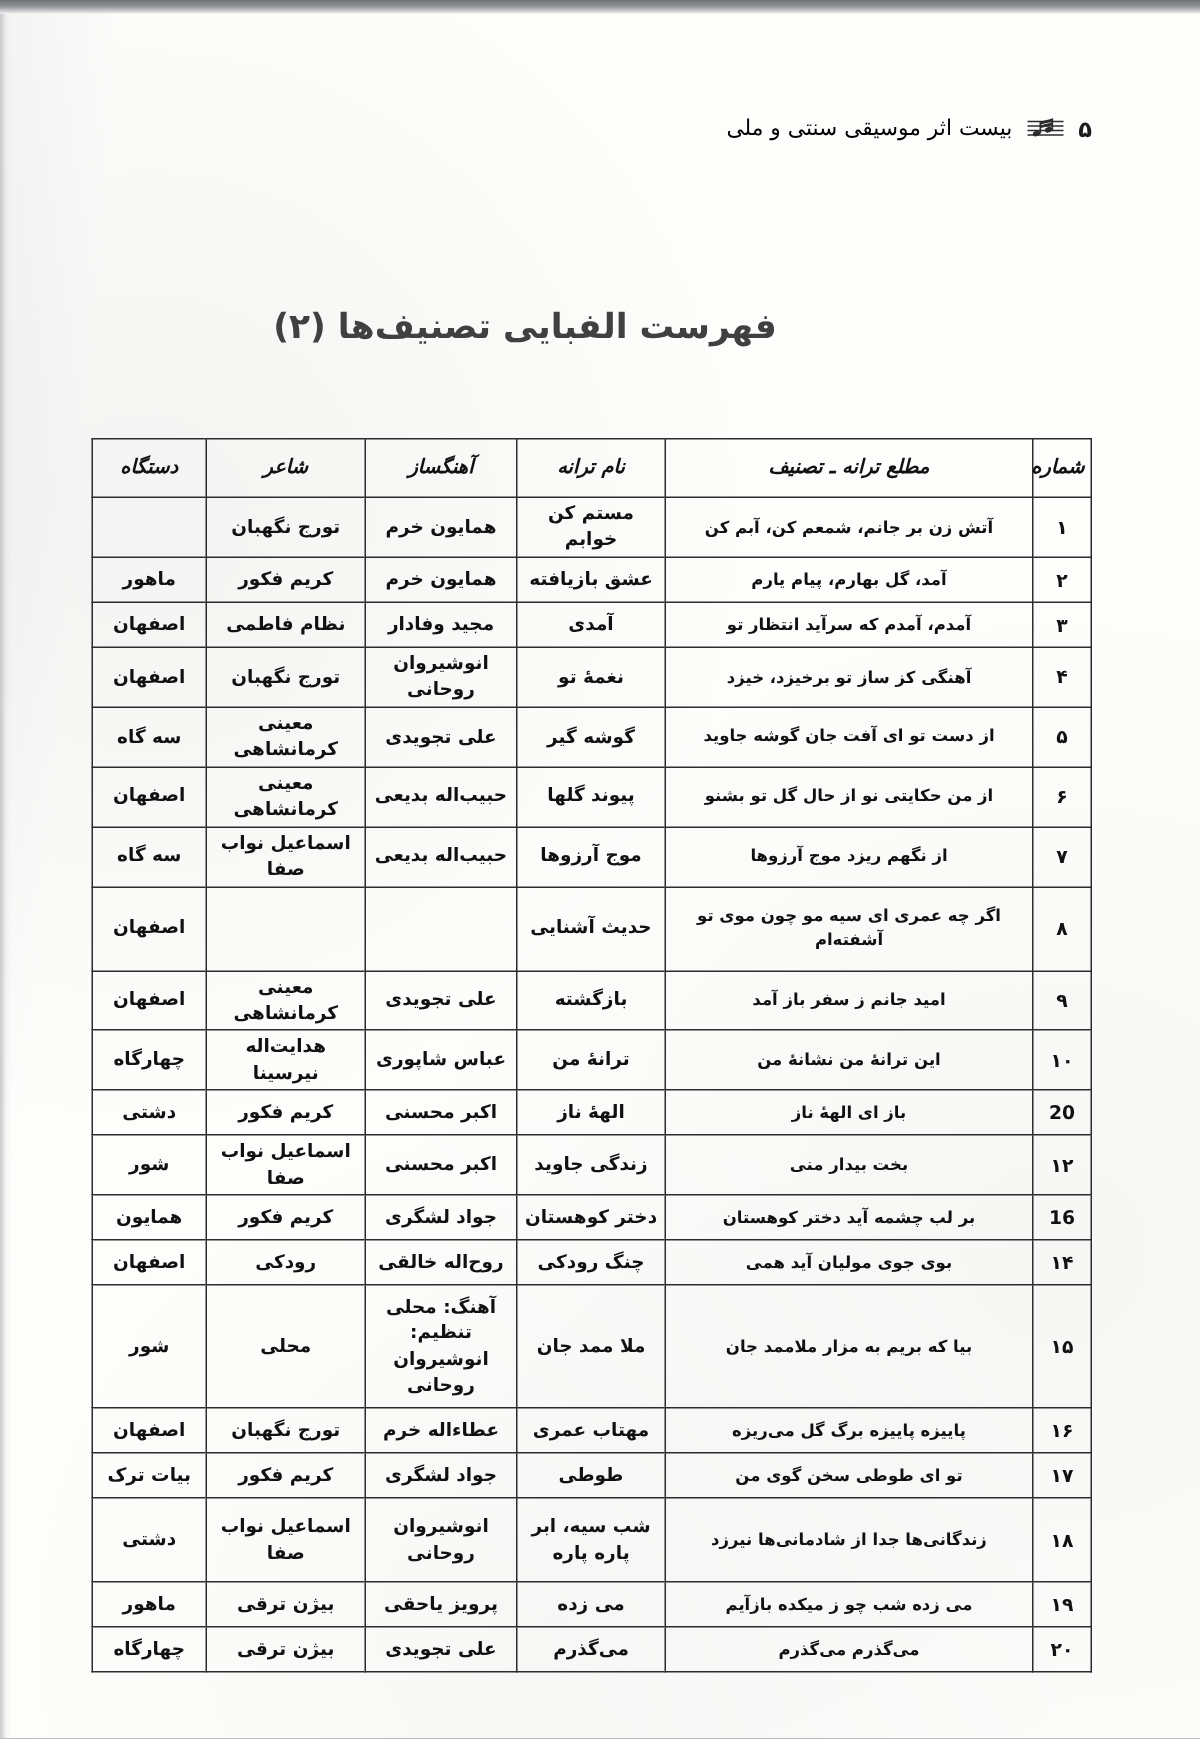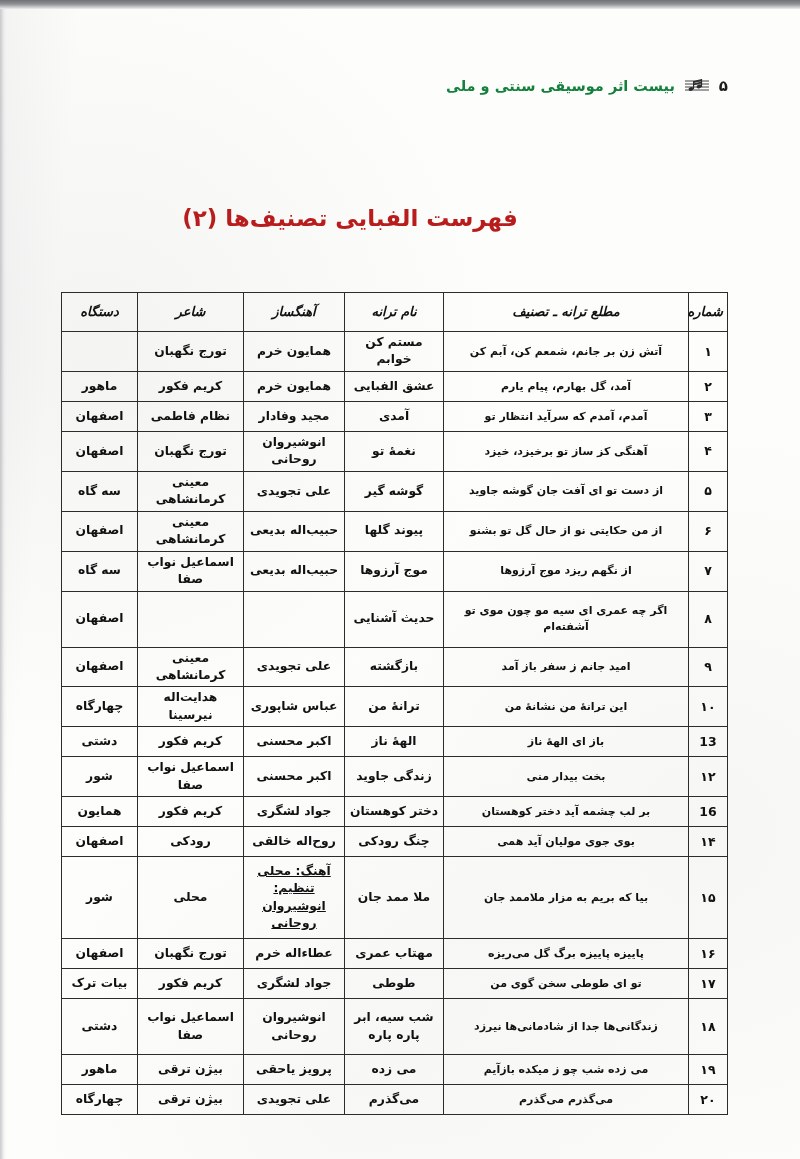--- a/index.html
+++ b/index.html
@@ -71,35 +71,35 @@
   .head-ornament {
     display: inline-block;
     width: 26px;
     height: 19px;
     position: relative;
     opacity: 0.92;
   }
   .head-ornament svg { display: block; }
   .head-title {
     font-size: 14.5px;
-    font-weight: bold;
-    color: #15803d;
+    font-weight: normal;
+    color: #000000;
     white-space: nowrap;
   }
 
   
   .page-title {
     position: absolute;
     top: 205px;
     left: 0;
     width: 700px;
     text-align: center;
     font-size: 23px;
     font-weight: bold;
-    color: #b91c1c;
+    color: #404040;
     z-index: 5;
     letter-spacing: 0;
   }
 
   
   .table-wrap {
     position: absolute;
     top: 292px;
     right: 72px;
     width: 666px;
@@ -140,21 +140,21 @@
   col.c-open    { width: 245px; }
   col.c-song    { width: 99px;  }
   col.c-comp    { width: 101px; }
   col.c-poet    { width: 106px; }
   col.c-dastgah { width: 76px;  }
 
   tr.r-std td { height: 25px; }
   tr.r-tall td { height: 51px; }
   tr.r-xtall td { height: 77px; }
 
-  .cell-lines { display: block; text-decoration: underline; }
+  .cell-lines { display: block; }
   .cell-lines span { display: block; }
 </style>
 </head>
 <body>
 
 <div class="page">
 
   <div class="scan-edge-top"></div>
   <div class="scan-edge-left"></div>
 
@@ -208,21 +208,21 @@
             <td class="num">۱</td>
             <td class="opening">آتش زن بر جانم، شمعم کن، آبم کن</td>
             <td class="song">مستم کن خوابم</td>
             <td class="composer">همایون خرم</td>
             <td class="poet">تورج نگهبان</td>
             <td class="dastgah"></td>
           </tr>
           <tr class="r-std">
             <td class="num">۲</td>
             <td class="opening">آمد، گل بهارم، پیام یارم</td>
-            <td class="song">عشق الفبایی</td>
+            <td class="song">عشق بازیافته</td>
             <td class="composer">همایون خرم</td>
             <td class="poet">کریم فکور</td>
             <td class="dastgah">ماهور</td>
           </tr>
           <tr class="r-std">
             <td class="num">۳</td>
             <td class="opening">آمدم، آمدم که سرآید انتظار تو</td>
             <td class="song">آمدی</td>
             <td class="composer">مجید وفادار</td>
             <td class="poet">نظام فاطمی</td>
@@ -278,21 +278,21 @@
           </tr>
           <tr class="r-std">
             <td class="num">۱۰</td>
             <td class="opening">این ترانۀ من نشانۀ من</td>
             <td class="song">ترانۀ من</td>
             <td class="composer">عباس شاپوری</td>
             <td class="poet">هدایت‌اله نیرسینا</td>
             <td class="dastgah">چهارگاه</td>
           </tr>
           <tr class="r-std">
-            <td class="num">13</td>
+            <td class="num">20</td>
             <td class="opening">باز ای الهۀ ناز</td>
             <td class="song">الهۀ ناز</td>
             <td class="composer">اکبر محسنی</td>
             <td class="poet">کریم فکور</td>
             <td class="dastgah">دشتی</td>
           </tr>
           <tr class="r-std">
             <td class="num">۱۲</td>
             <td class="opening">بخت بیدار منی</td>
             <td class="song">زندگی جاوید</td>

